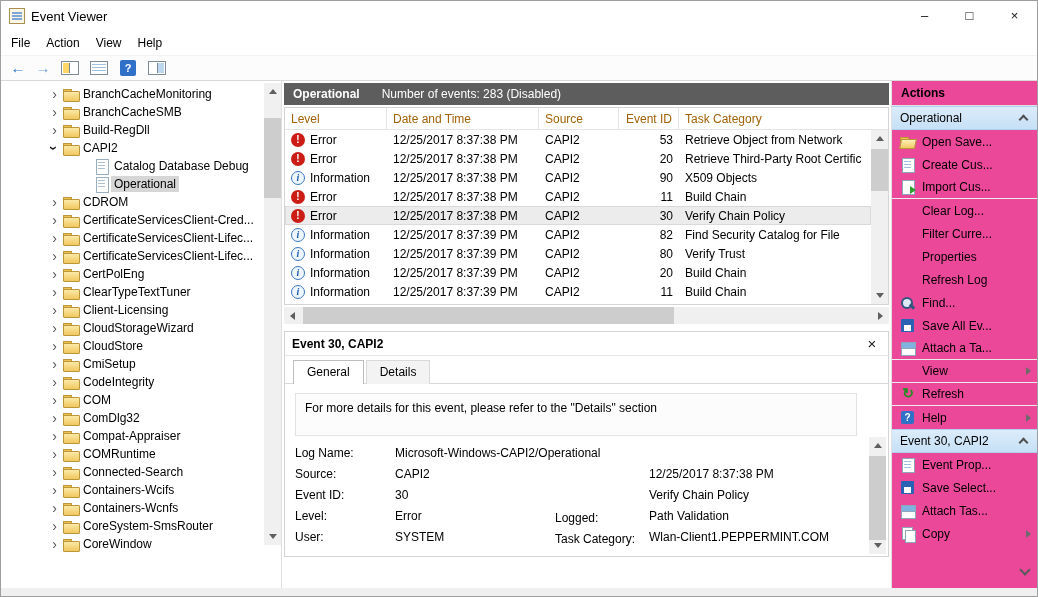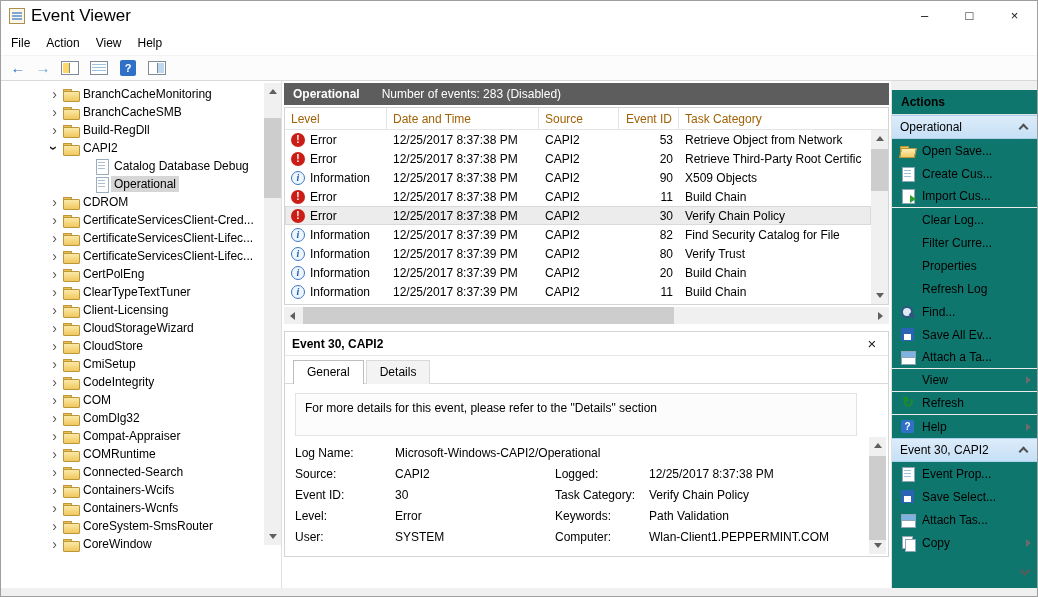--- a/index.html
+++ b/index.html
@@ -6,21 +6,21 @@
 html,body{width:1038px;height:597px;}
 body{font-family:"Liberation Sans",sans-serif;font-size:12px;color:#000;background:#fff;}
 
 .window{position:relative;width:1038px;height:597px;background:#f0f0f0;border:1px solid #9f9f9f;overflow:hidden;}
 
 
 .titlebar{height:30px;background:#fff;display:flex;align-items:center;padding-left:8px;}
 .app-icon{width:16px;height:16px;margin-right:6px;position:relative;background:#fdf6e3;border:1px solid #a98f55;flex:none;}
 .app-icon::before{content:"";position:absolute;left:2px;top:3px;right:2px;height:8px;
  background:linear-gradient(#7da7d8 0 2px,transparent 2px 3px,#7da7d8 3px 5px,transparent 5px 6px,#7da7d8 6px 8px);}
-.win-title{font-size:17px;}
+.win-title{font-size:13px;}
 .win-controls{margin-left:auto;display:flex;height:30px;}
 .wc{width:45px;text-align:center;line-height:30px;font-size:13px;color:#111;}
 
 
 .menubar{height:24px;display:flex;align-items:center;padding-left:2px;background:#fff;}
 .menu-item{padding:3px 8px;}
 .toolbar{height:26px;display:flex;align-items:center;gap:3px;padding-left:6px;background:#fcfcfc;border-bottom:1px solid #d9d9d9;border-top:1px solid #f3f3f3;}
 .tb-arrow{width:22px;height:20px;text-align:center;line-height:20px;font-size:15px;color:#2f76c8;font-weight:bold;}
 .tb-arrow.back::before{content:"\2190";}
 .tb-arrow.fwd::before{content:"\2192";color:#6fa3d8;}
@@ -104,25 +104,25 @@
 .pv-tabs::after{content:"";position:absolute;left:0;right:0;bottom:0;height:1px;background:#d9d9d9;}
 .pv-tab{padding:4px 13px 5px;border:1px solid #d9d9d9;border-bottom:none;background:#f3f3f3;position:relative;z-index:1;}
 .pv-tab.active{background:#fff;border-color:#bdbdbd;}
 .pv-tab.active::after{content:"";position:absolute;left:0;right:0;bottom:-1px;height:2px;background:#fff;}
 .pv-body{position:absolute;top:52px;left:1px;right:1px;bottom:1px;overflow:hidden;background:#fff;}
 .pv-msg{margin:9px 30px 0 9px;border:1px solid #e3e3e3;background:#fcfcfc;padding:7px 9px 20px;}
 .pv-grid{margin:10px 30px 0 9px;}
 .pv-row{display:flex;height:21px;align-items:flex-start;}
 .pv-l1{width:100px;flex:none;}
 .pv-v1{width:160px;flex:none;white-space:nowrap;}
-.pv-l2{width:94px;flex:none;}
+.pv-l2{width:94px;flex:none;margin-top:44px;}
 .pv-v2{flex:1;white-space:nowrap;}
 
 
-.actions-panel{position:absolute;left:890px;right:0;top:0;bottom:0;background:#0f766e;border-left:1px solid #e0e0e0;margin-top:9px;}
+.actions-panel{position:absolute;left:890px;right:0;top:0;bottom:0;background:#ec4899;border-left:1px solid #e0e0e0;}
 .actions-title{height:25px;display:flex;align-items:center;padding-left:9px;font-weight:bold;border-bottom:1px solid #e3e3e3;}
 .act-row{display:flex;align-items:center;}
 .type-header{height:24px;background:linear-gradient(#dcecfa,#c6e0f6);border-top:1px solid #aed0ee;border-bottom:1px solid #aed0ee;padding:0 8px;}
 .type-item{height:23px;padding:0 6px 0 8px;gap:6px;}
 .sep-after{border-bottom:1px solid #ececec;text-align:right;}
 .alabel{white-space:nowrap;overflow:hidden;}
 .chev-up{margin-left:auto;width:10px;height:10px;position:relative;}
 .chev-up::before{content:"";position:absolute;left:1px;top:3px;width:5px;height:5px;border-left:2px solid #4f4f4f;border-top:2px solid #4f4f4f;transform:rotate(45deg);}
 .sub-arrow{margin-left:auto;flex:none;}
 .sub-arrow::before{content:"";display:block;width:0;height:0;border-top:4px solid transparent;border-bottom:4px solid transparent;border-left:5px solid #6b6b6b;}

